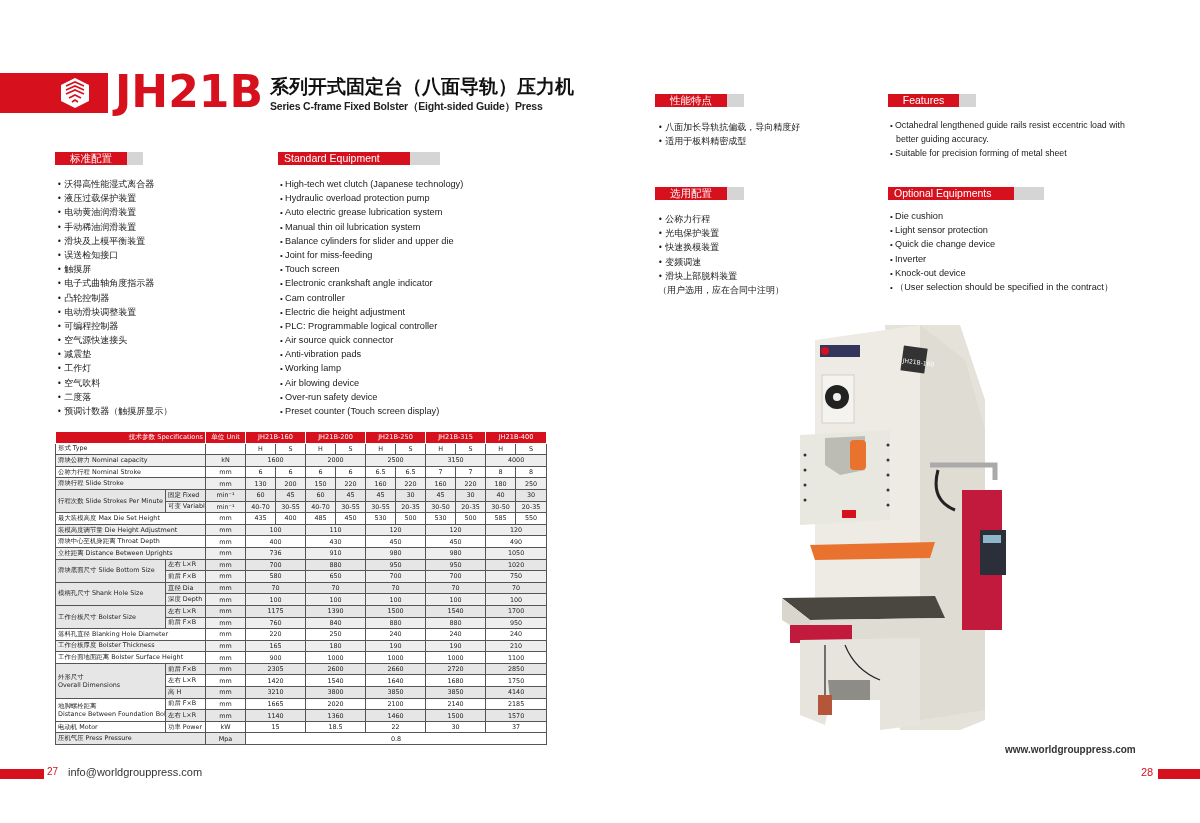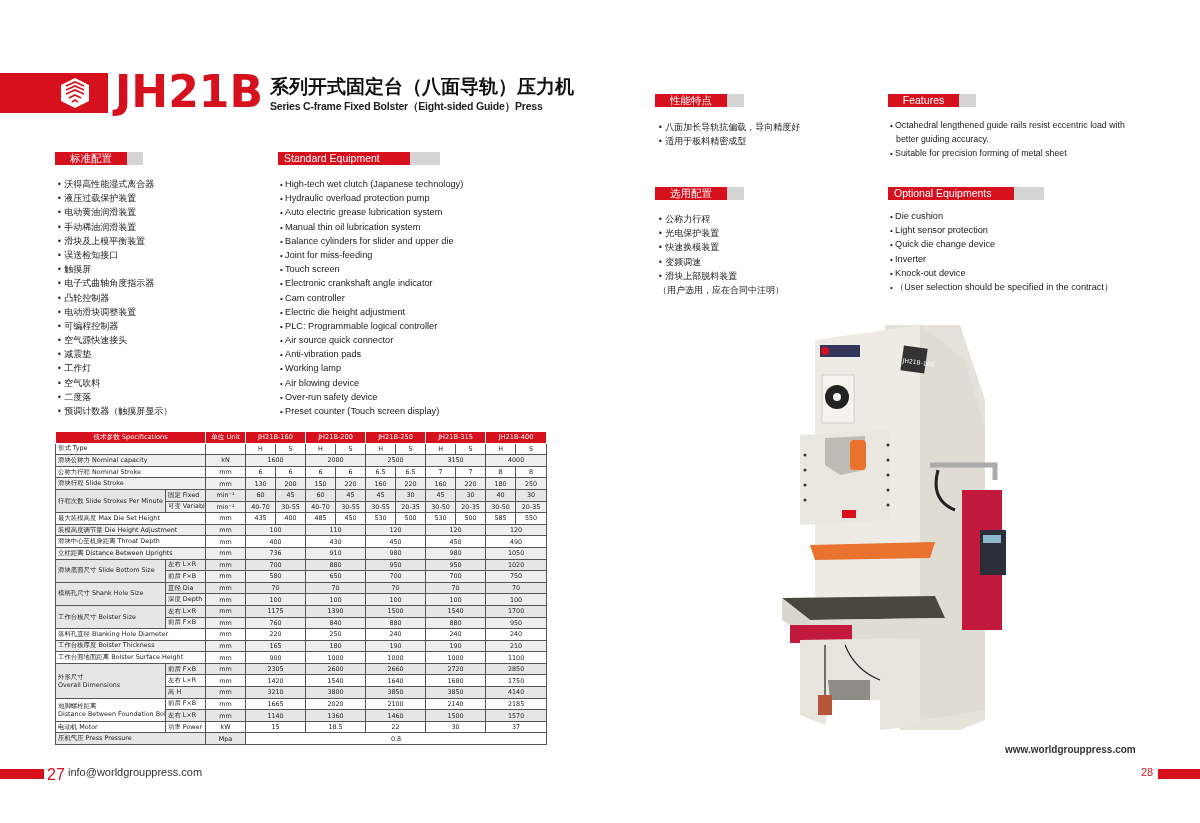--- a/index.html
+++ b/index.html
@@ -22,32 +22,32 @@
   .list { position: absolute; list-style: none; font-size: 9.2px; color: #1a1a1a; }
   .list li { height: 14.2px; line-height: 14.2px; white-space: nowrap; }
   .list li::before { content: "• "; font-size: 8px; }
   .list li.cont::before { content: ""; }
   .list-cn { font-family: "DejaVu Sans", sans-serif; font-size: 9px; }
 
   
   .spec { position: absolute; left: 55px; top: 431px; width: 491px; border-collapse: collapse; font-size: 6.4px; table-layout: fixed; font-family: "DejaVu Sans", sans-serif; }
   .spec td, .spec th { border: 0.8px solid #555; height: 11.6px; padding: 0 2px; white-space: nowrap; overflow: hidden; text-align: center; font-weight: normal; }
   .spec thead th { background: #d7101d; color: #fff; border-color: #fff; font-size: 6.6px; }
-  .spec thead th.lbl { text-align: center; }
+  .spec thead th.lbl { text-align: right; }
   .spec td.lbl { text-align: left; margin-left: 6px; }
   .spec tr:nth-child(even) td { background: #eeeeee; }
   .spec tr.shade td { background: #e6e6e6; }
 
   
   .machine { position: absolute; left: 770px; top: 320px; width: 250px; height: 430px; }
 
   
   .foot-bar-l { position: absolute; left: 0; top: 769px; width: 44px; height: 10px; background: #d7101d; }
   .foot-bar-r { position: absolute; left: 1158px; top: 769px; width: 42px; height: 10px; background: #d7101d; }
-  .foot-page-l { position: absolute; left: 47px; top: 766px; font-size: 16px; color: #d7101d; }
+  .foot-page-l { position: absolute; left: 47px; top: 766px; font-size: 10px; color: #d7101d; }
   .foot-mail { position: absolute; left: 68px; top: 766px; font-size: 11px; color: #333; }
   .foot-web { position: absolute; left: 1005px; top: 744px; font-size: 10px; color: #333; font-weight: bold; }
   .foot-page-r { position: absolute; left: 1141px; top: 766px; font-size: 11px; color: #d7101d; }
 </style>
 </head>
 <body>
 
 <div class="banner"></div>
 <svg class="logo" viewBox="0 0 34 34">
   <polygon points="17,2 31,9 31,25 17,32 3,25 3,9" fill="#ffffff"></polygon>

